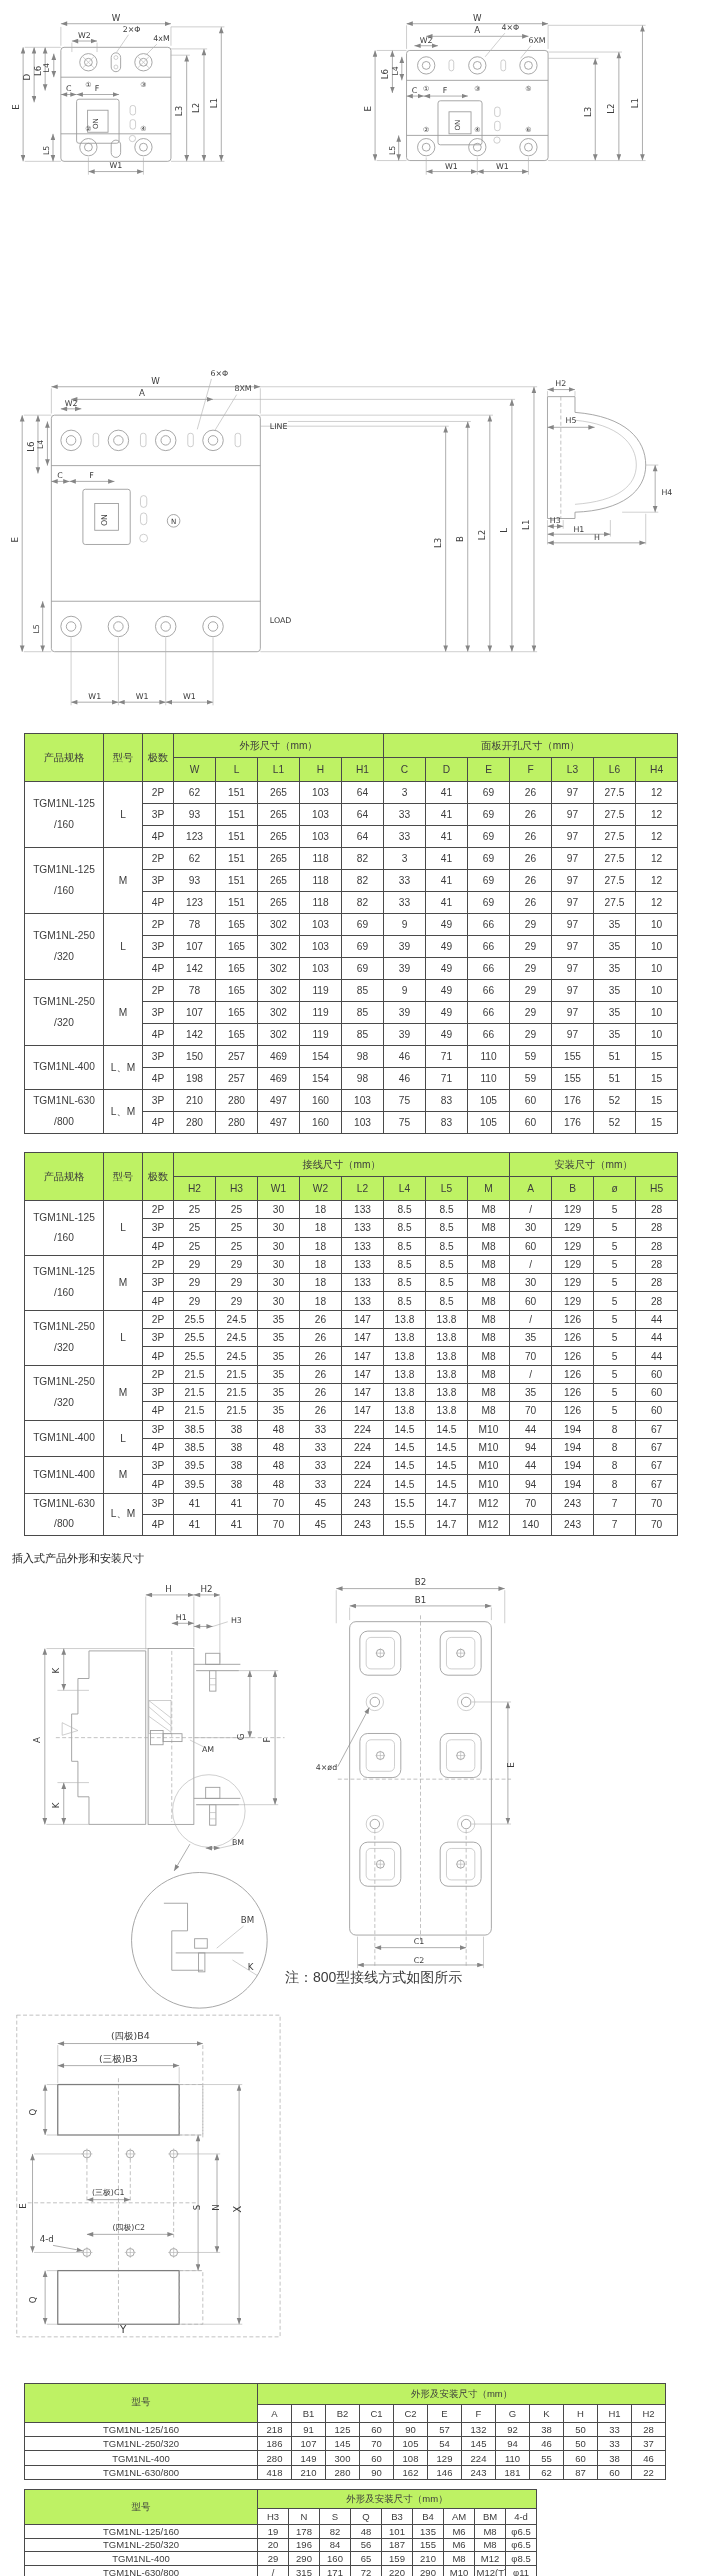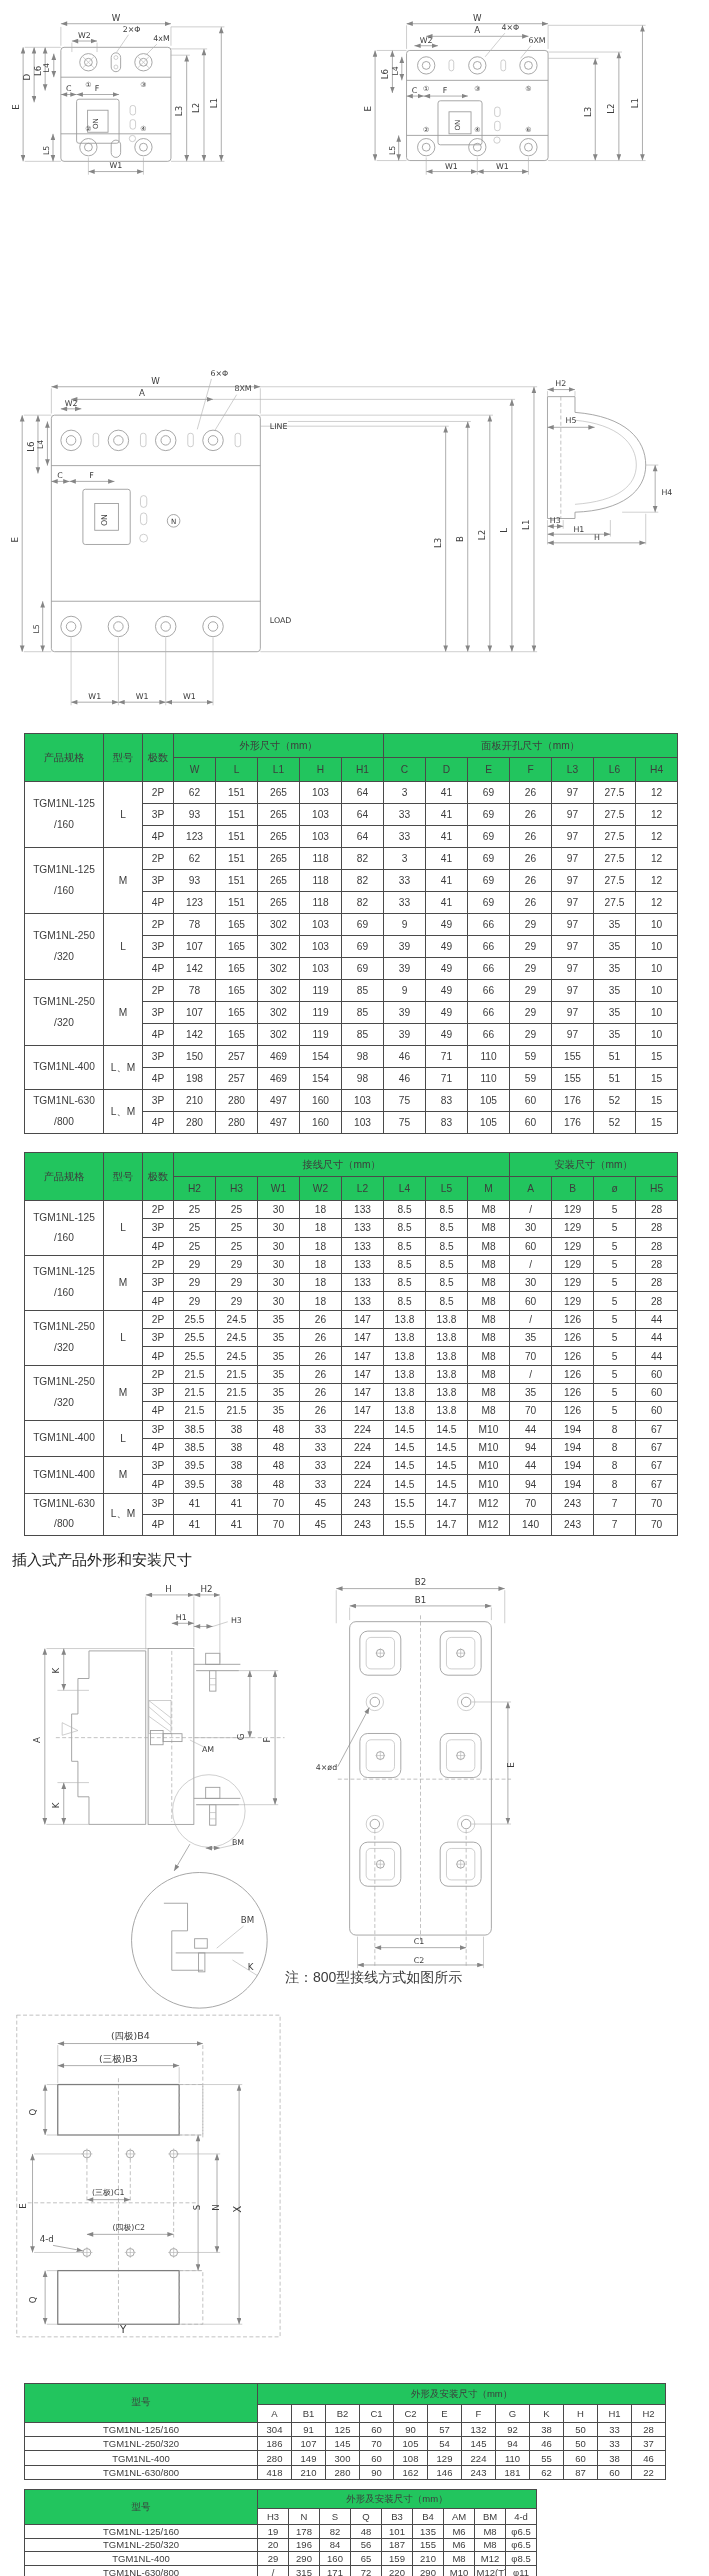--- a/index.html
+++ b/index.html
@@ -7,29 +7,29 @@
         font-family:"Liberation Sans","DejaVu Sans",sans-serif;color:#3c3c3c}
   .draw{position:absolute}
   svg text{font-family:"DejaVu Sans","Liberation Sans",sans-serif;fill:#3c3c3c}
   .ln{stroke:#9a9a9a;stroke-width:1.1;fill:none}
   .lt{stroke:#b3b3b3;stroke-width:.8;fill:none}
   .dim{stroke:#8c8c8c;stroke-width:.9;fill:none}
   .dsh{stroke:#a8a8a8;stroke-width:.9;fill:none;stroke-dasharray:5 3}
   .thick{stroke:#7d7d7d;stroke-width:1.6;fill:none}
   .tbl{position:absolute;border-collapse:collapse;table-layout:fixed;background:#fff;font-size:10.2px;color:#3c3c3c}
   .tbl th,.tbl td{border:0.8px solid #4a4a4a;text-align:center;font-weight:normal;padding:0 1.6px;overflow:hidden}
-  .tbl thead th{background:#22c55e}
+  .tbl thead th{background:#bef264}
   .t1 td{height:21px}.t1 thead th{height:23px}
   .t2 td{height:17.3px}.t2 thead th{height:23px}
   .t3,.t4{font-size:9.5px}
   .t3 td{height:13.4px}.t3 thead tr:first-child th{height:20px}.t3 thead tr:last-child th{height:16.6px;background:#fff}
   .t4 td{height:12.6px}.t4 thead tr:first-child th{height:18px}.t4 thead tr:last-child th{height:15px;background:#fff}
   .spec{text-align:left;padding-left:4px;white-space:pre-line;line-height:2.0}
   .mod{background:#fff}
-  .sec-title{position:absolute;font-size:15px;color:#222}
+  .sec-title{position:absolute;font-size:11px;color:#222}
   .note{position:absolute;font-size:14px;color:#3c3c3c}
 </style>
 </head>
 <body>
 
 <div id="page">
 
   <svg width="0" height="0" style="position:absolute">
     <defs>
       <marker id="ae" markerWidth="9" markerHeight="7" refX="8" refY="3" orient="auto" markerUnits="userSpaceOnUse">
@@ -1195,21 +1195,21 @@
           <th>G</th>
           <th>K</th>
           <th>H</th>
           <th>H1</th>
           <th>H2</th>
         </tr>
       </thead>
       <tbody>
         <tr>
           <td>TGM1NL-125/160</td>
-          <td>304</td>
+          <td>218</td>
           <td>91</td>
           <td>125</td>
           <td>60</td>
           <td>90</td>
           <td>57</td>
           <td>132</td>
           <td>92</td>
           <td>38</td>
           <td>50</td>
           <td>33</td>

